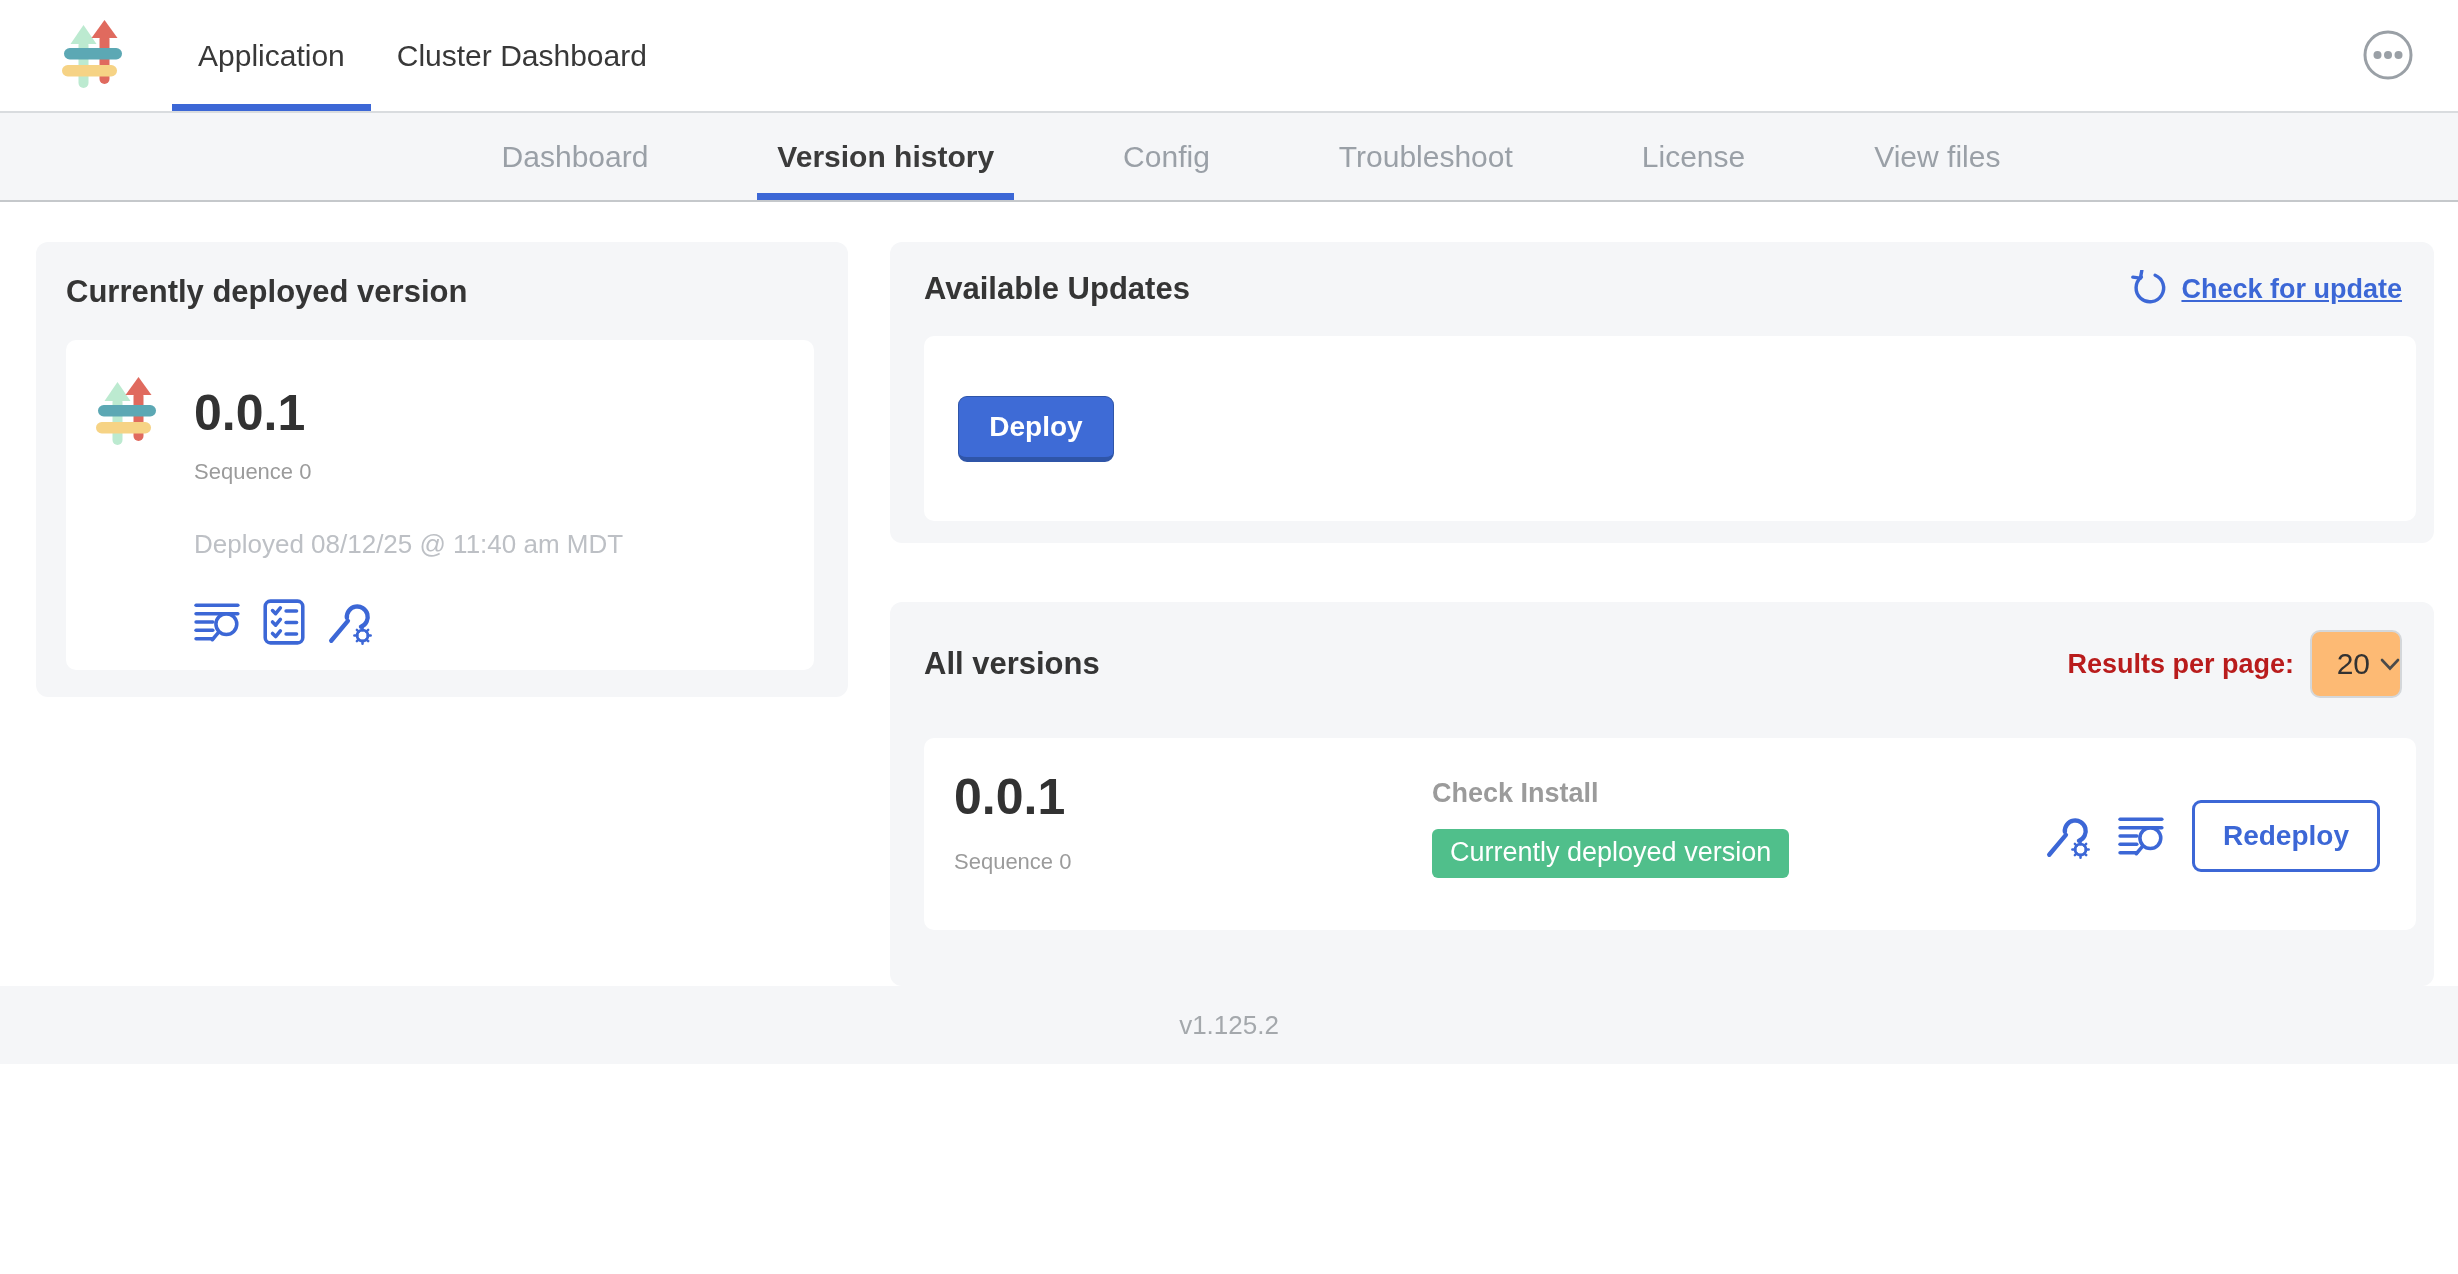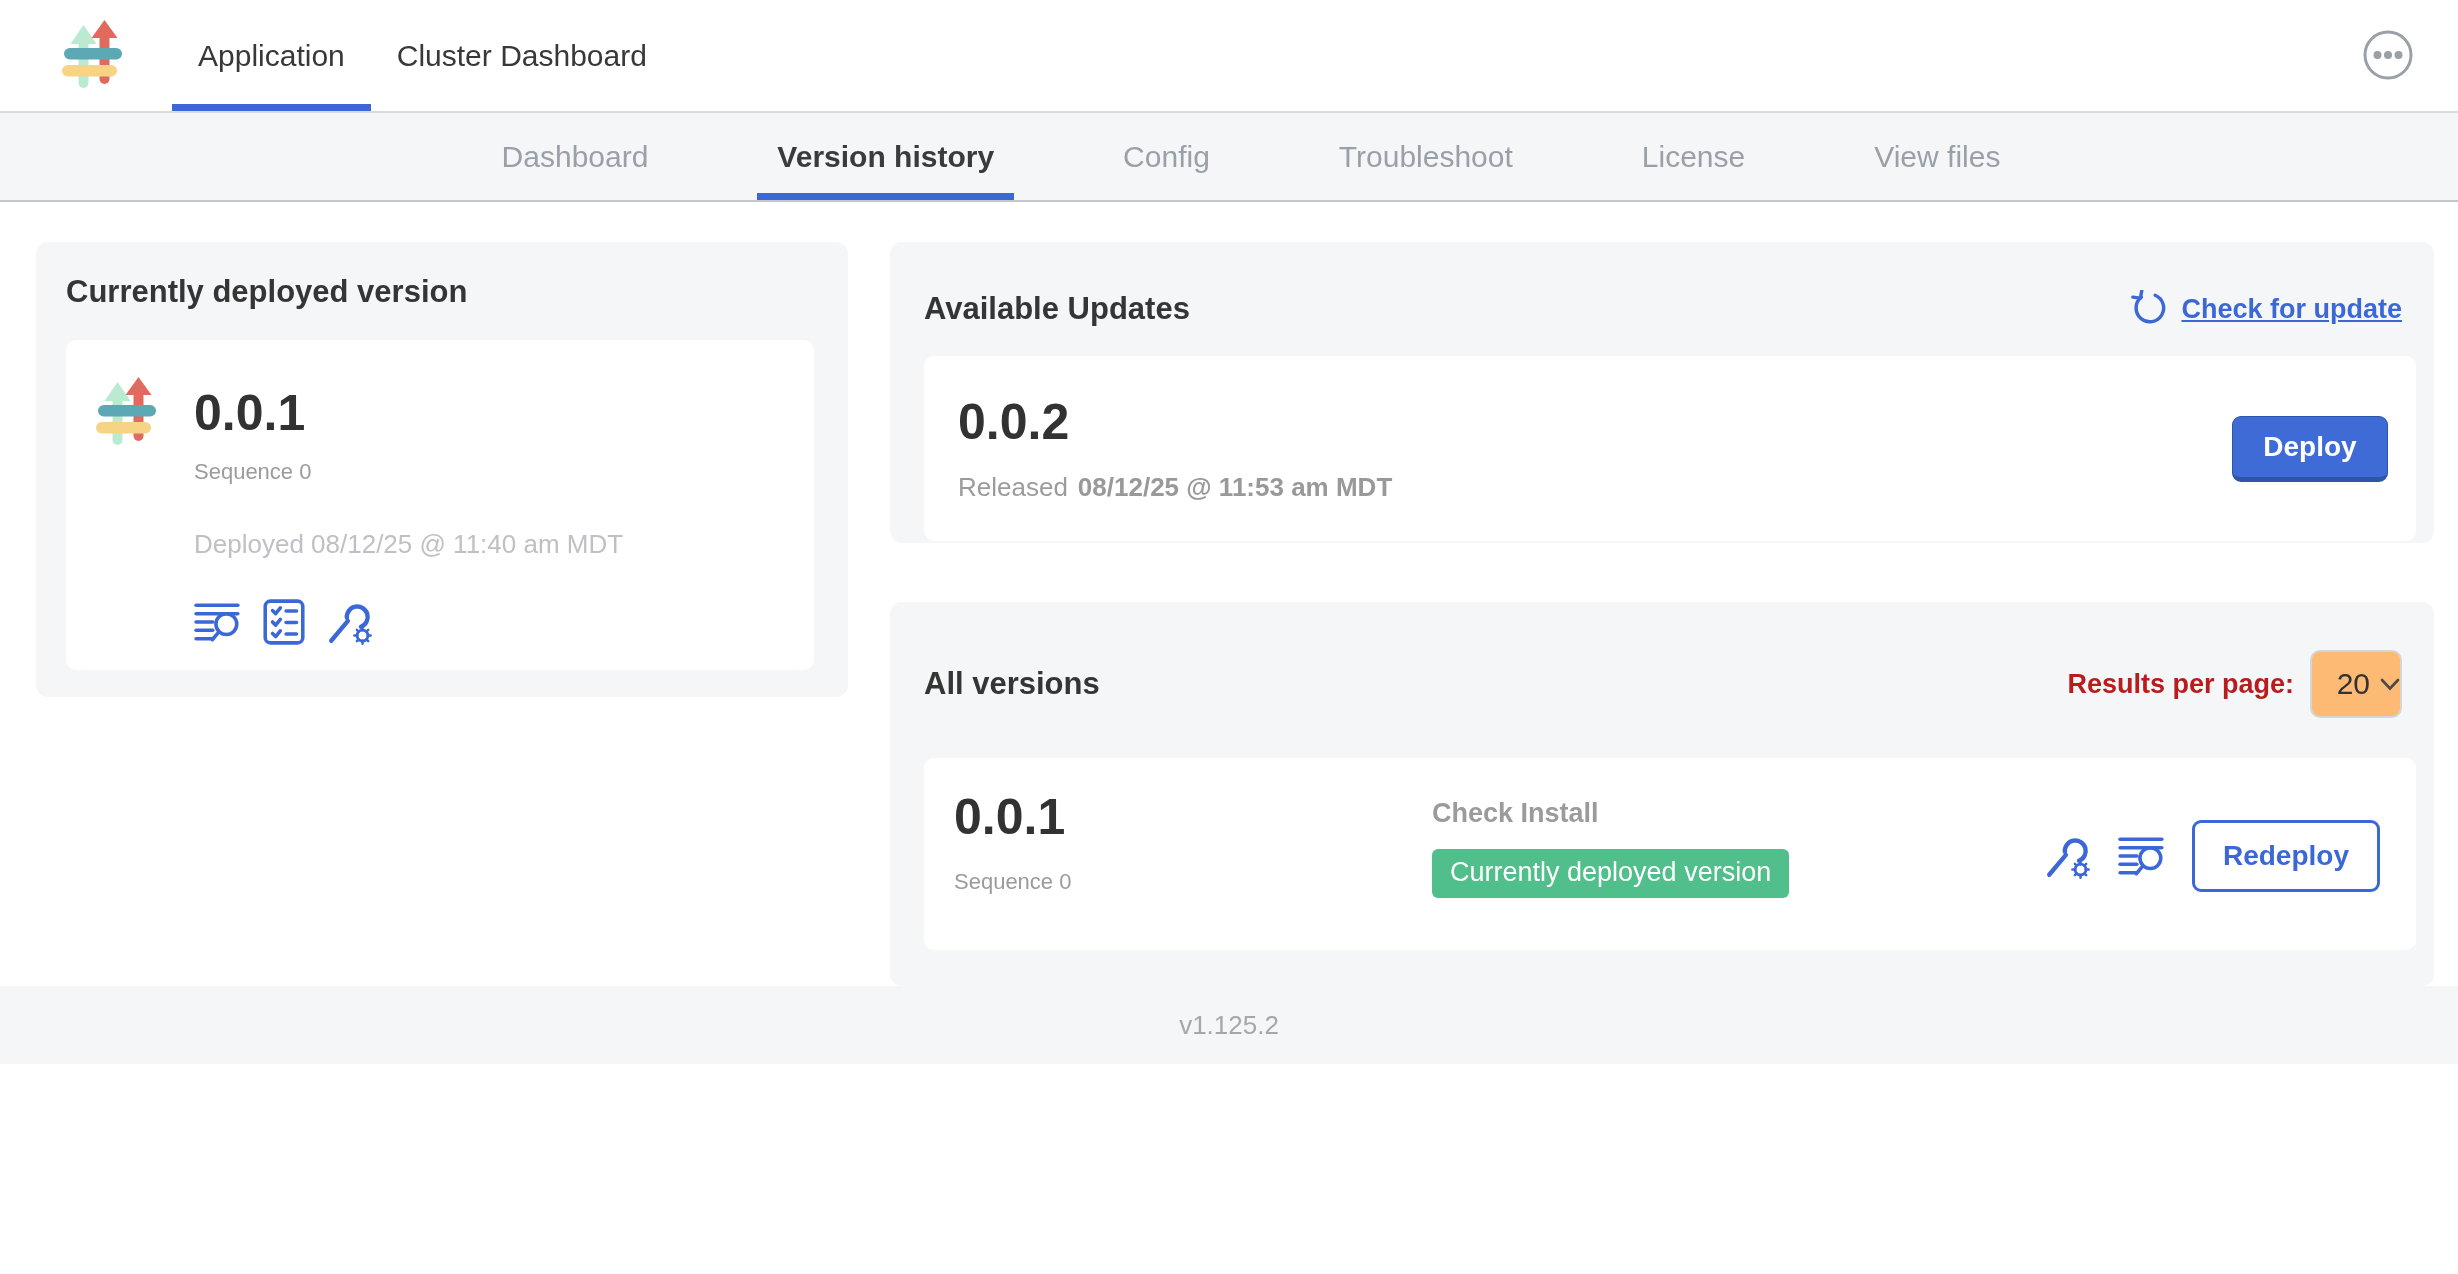--- a/index.html
+++ b/index.html
@@ -80,21 +80,21 @@
   .dep-info .version-big { margin-top: 18px; }
   .seq-text { font-size: 22px; color: #9b9b9b; margin-top: 18px; }
   .deployed-at { font-size: 26px; color: #bdc0c5; margin-top: 44px; }
   .icon-row { display: flex; gap: 18px; margin-top: 38px; align-items: center; }
   .action-icon { width: 48px; height: 48px; color: #3c67d6; cursor: pointer; display: inline-flex; }
   .action-icon svg { width: 100%; height: 100%; }
 
   .right-col { flex: 1 1 auto; display: flex; flex-direction: column; gap: 59px; }
 
   .updates-card { height: 301px; padding: 28px 18px 0 34px; }
-  .card-head { display: flex; justify-content: space-between; align-items: center; padding-right: 14px; margin-top: 20px; }
+  .card-head { display: flex; justify-content: space-between; align-items: center; padding-right: 14px; }
   .check-link { display: flex; align-items: center; gap: 14px; cursor: pointer; text-decoration: none; }
   .refresh-ic { width: 38px; height: 38px; color: #3c67d6; display: inline-flex; }
   .refresh-ic svg { width: 100%; height: 100%; }
   .check-link .link-text {
     font-size: 27px; font-weight: 700; color: #3c67d6; text-decoration: underline;
   }
   .update-inner {
     margin-top: 28px; background: #ffffff; border-radius: 10px;
     height: 185px; padding: 28px 28px 28px 34px;
     display: flex; justify-content: space-between; align-items: center;
@@ -283,26 +283,20 @@
             <span class="refresh-ic">
               <svg viewBox="0 0 40 40" fill="none" stroke="currentColor" stroke-width="3.6" stroke-linecap="round" stroke-linejoin="round">
                 <path d="M13 7.5 A 14.5 14.5 0 1 0 27.5 5.5"></path>
                 <polyline points="13.5,0.5 12,8.5 4,7.5"></polyline>
               </svg>
             </span>
             <span class="link-text">Check for update</span>
           </a>
         </div>
         <div class="update-inner">
-          <div>
-            <div class="version-big">0.0.2</div>
-            <div class="released-line">
-              <span>Released</span><b>08/12/25 @ 11:53 am MDT</b>
-            </div>
-          </div>
           <button class="btn-primary">Deploy</button>
         </div>
       </section>
 
       <section class="card versions-card">
         <div class="card-head">
           <h2>All versions</h2>
           <div class="rpp">
             <span class="rpp-label">Results per page:</span>
             <div class="select-box">

